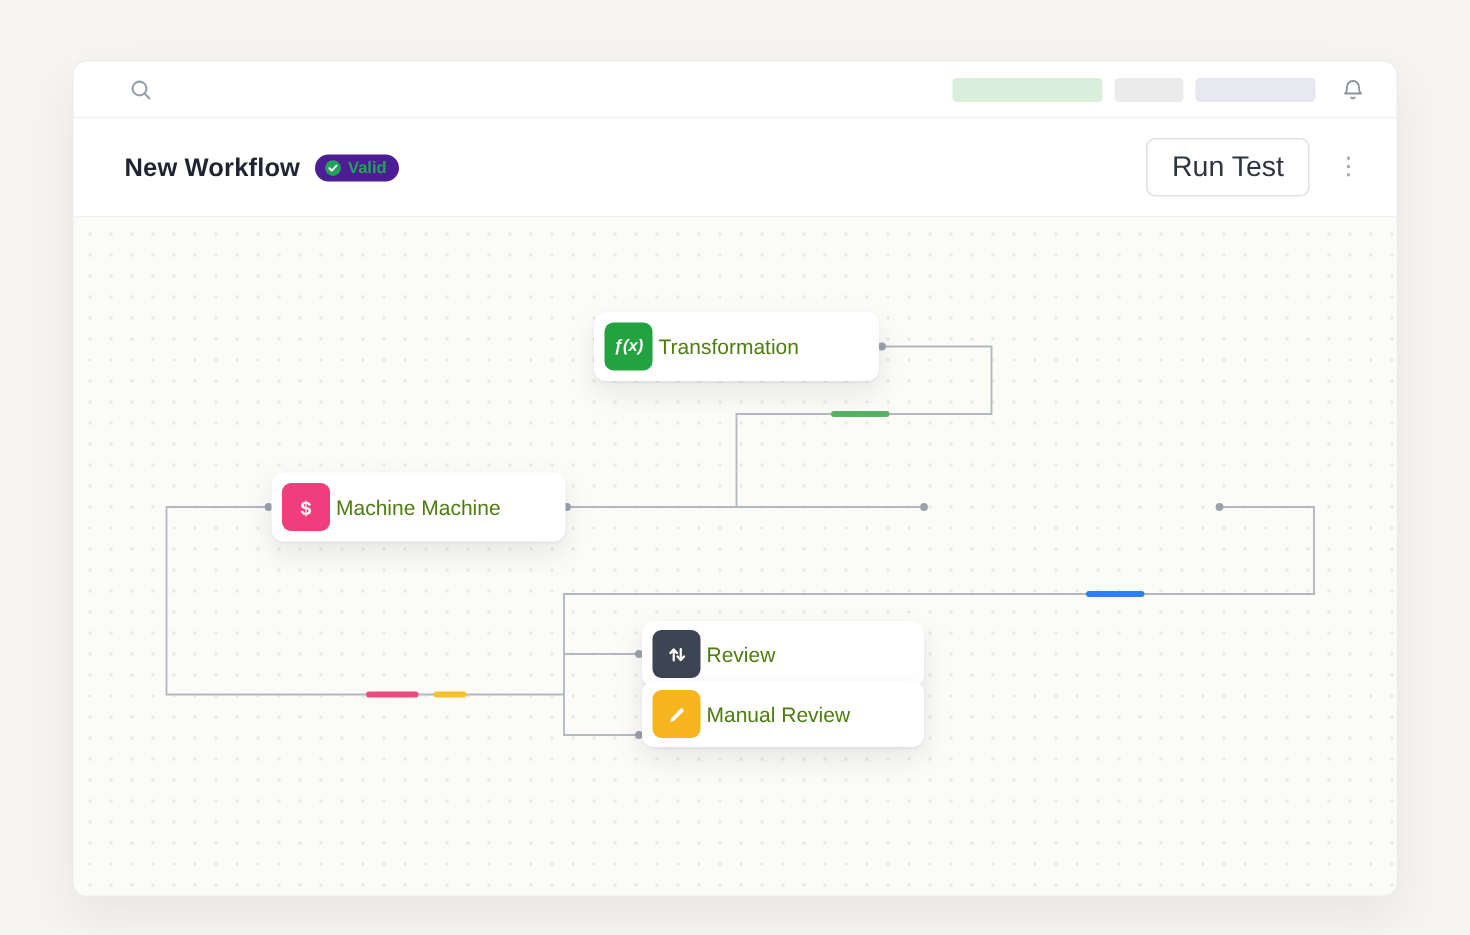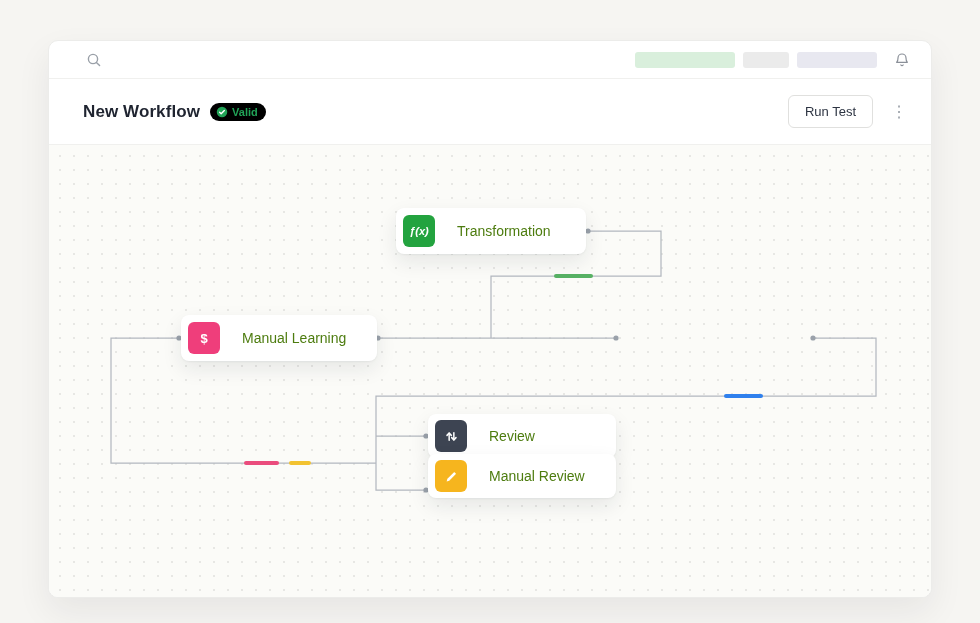--- a/index.html
+++ b/index.html
@@ -29,37 +29,37 @@
     height:66px; flex:0 0 66px; display:flex; align-items:center;
     padding:0 18px 0 34px; border-bottom:1px solid #f0f0ee; background:#fff;
   }
   .title { font-size:17px; font-weight:700; color:#1f2430; letter-spacing:.1px; }
   .badge {
     display:inline-flex; align-items:center; gap:4px; margin-left:10px;
     padding:3px 8px 3px 6px; border-radius:10px; font-size:11px; font-weight:700;
   }
   .header .spacer { flex:1; }
   .btn {
-    font-family:inherit; font-size:13px; border-radius:6px; padding:9px 16px;
+    font-family:inherit; font-size:19px; border-radius:6px; padding:9px 16px;
     cursor:pointer; line-height:1;
   }
   .btn-outline { background:#fff; border:1px solid #e0e0de; color:#2d3442; }
   .btn-primary { border:none; color:#fff; font-weight:600; margin-left:10px; }
   .kebab { margin-left:12px; color:#9aa0a8; font-size:16px; line-height:1; padding:4px 6px; cursor:pointer; }
   
   .canvas {
     position:relative; flex:1; background-color:#fbfbf8;
     background-image:radial-gradient(rgba(60,60,50,.10) 1px, transparent 1.2px);
     background-size:14px 14px; background-position:4px 4px;
     overflow:hidden;
   }
   .wires { position:absolute; inset:0; }
   .node {
     position:absolute; height:46px; background:#fff; border-radius:8px;
-    display:flex; align-items:center; gap:22px; padding:0 12px 0 7px;
+    display:flex; align-items:center; gap:4px; padding:0 12px 0 7px;
     box-shadow:0 8px 20px rgba(25,30,40,.09), 0 1px 2px rgba(25,30,40,.05);
     cursor:pointer;
   }
   .node-icon {
     width:32px; height:32px; border-radius:6px; flex:0 0 32px;
     display:flex; align-items:center; justify-content:center; color:#fff;
   }
   .node-icon .glyph { font-size:13px; font-weight:700; color:#fff; font-style:normal; }
   .node-icon .glyph.fx { font-style:italic; font-size:11px; font-weight:600; }
   .node-label { font-size:14px; font-weight:500; color:#4d7c0f; white-space:nowrap; }
@@ -86,21 +86,21 @@
     <span class="icon-btn">
       <svg width="16" height="16" viewBox="0 0 24 24" fill="none" stroke="#8a8f98" stroke-width="1.8" stroke-linecap="round" stroke-linejoin="round">
           <path d="M18 9a6 6 0 0 0-12 0c0 5-2 6.5-2 6.5h16s-2-1.5-2-6.5"></path>
           <path d="M10.3 19.5a2 2 0 0 0 3.4 0"></path>
         </svg>
     </span>
   </div>
 
   <div class="header">
     <span class="title">New Workflow</span>
-    <span class="badge" style="background: #000000;">
+    <span class="badge" style="background: #4c1d95;">
       <svg width="12" height="12" viewBox="0 0 16 16">
           <circle cx="8" cy="8" r="7" fill="#21a357"></circle>
           <path d="M4.8 8.2l2.1 2.1 4.2-4.4" fill="none" stroke="#fff" stroke-width="1.8" stroke-linecap="round" stroke-linejoin="round"></path>
         </svg>
       <span style="color:#21a357">Valid</span>
     </span>
     <span class="spacer"></span>
     <button class="btn btn-outline">Run Test</button>
     <span class="kebab">⋮</span>
   </div>
@@ -139,21 +139,21 @@
       <span class="node-icon" style="background: rgb(35, 163, 63);">
         <i class="glyph fx">ƒ(x)</i>
       </span>
       <span class="node-label">Transformation</span>
     </div>
 
     <div class="node" style="left:132px; top:170px; width:196px">
       <span class="node-icon" style="background: rgb(239, 62, 123);">
         <i class="glyph">$</i>
       </span>
-      <span class="node-label">Manual Learning</span>
+      <span class="node-label">Machine Machine</span>
     </div>
 
 
     <div class="node" style="left:379px; top:269px; width:188px; height:44px">
       <span class="node-icon" style="background: rgb(61, 68, 82);">
         <svg width="15" height="15" viewBox="0 0 16 16" fill="none" stroke="#fff" stroke-width="1.6" stroke-linecap="round" stroke-linejoin="round">
             <line x1="5.5" y1="12" x2="5.5" y2="4.5"></line>
             <polyline points="3.2,6.8 5.5,4.3 7.8,6.8"></polyline>
             <line x1="10.5" y1="4" x2="10.5" y2="11.5"></line>
             <polyline points="8.2,9.2 10.5,11.7 12.8,9.2"></polyline>

